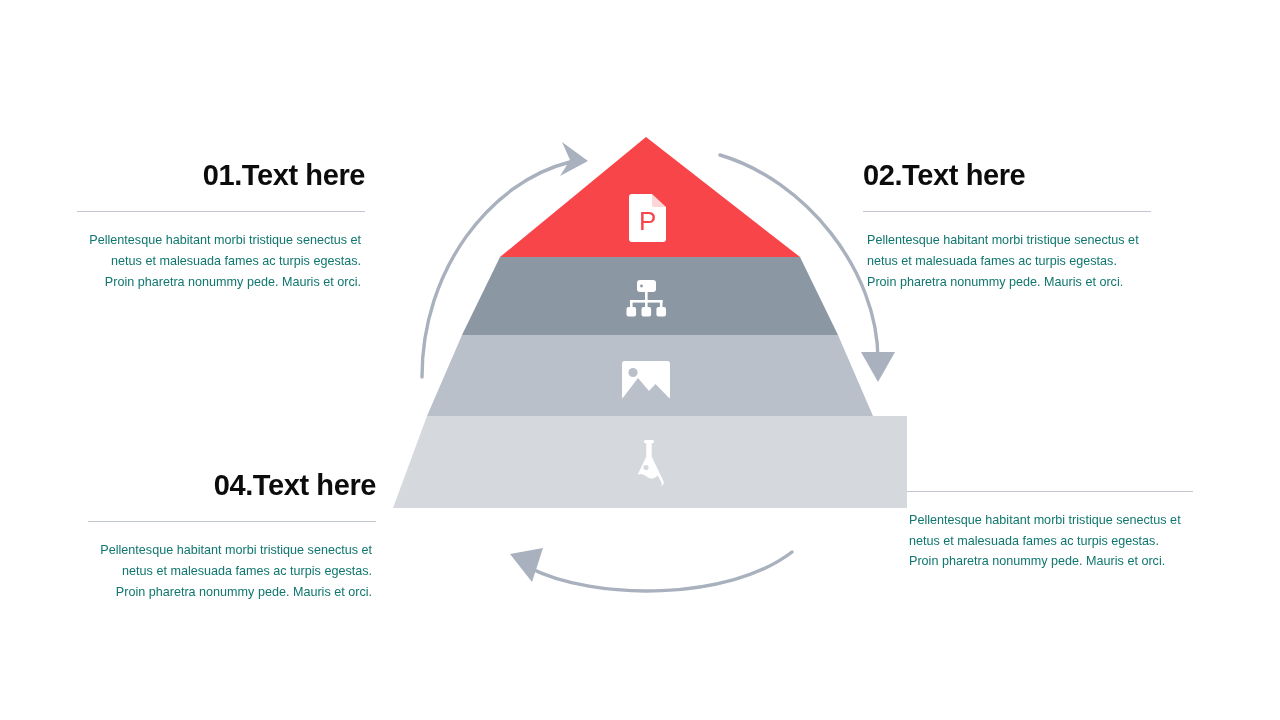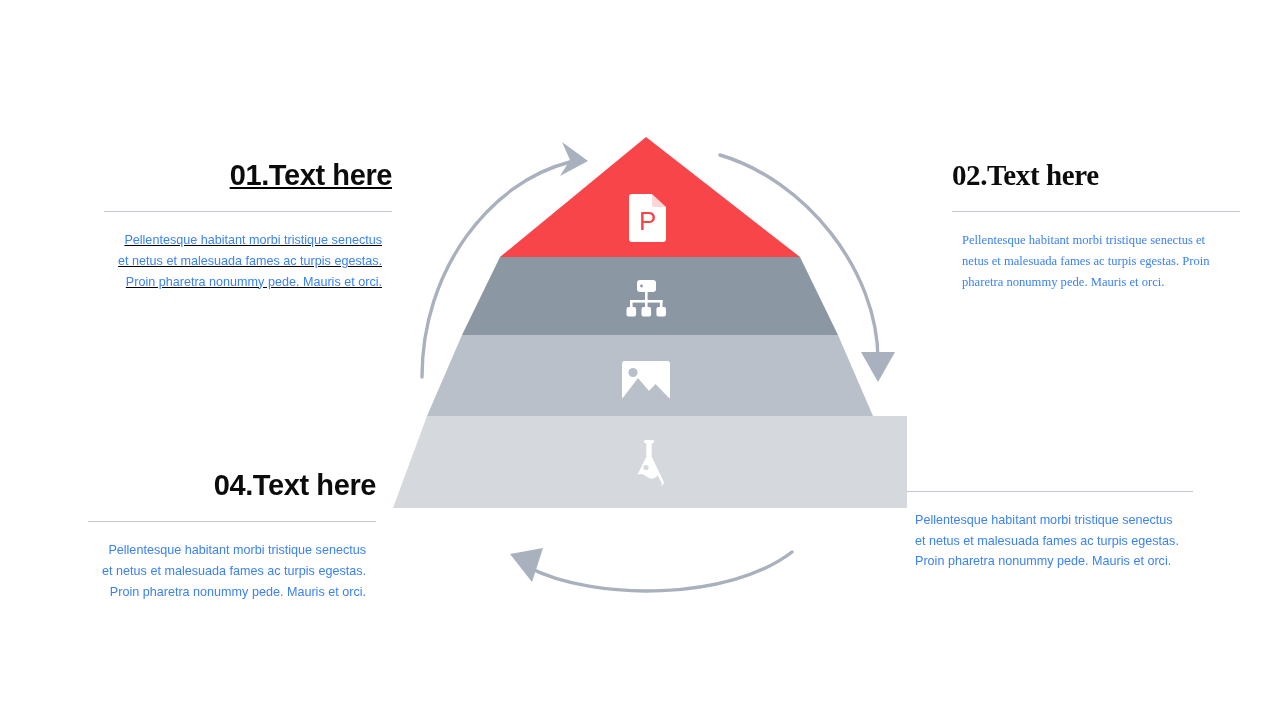--- a/index.html
+++ b/index.html
@@ -39,29 +39,29 @@
   }
   .text-block .divider {
     height: 1px;
     background: #c3c8d0;
     margin: 21px 0 18px 0;
     width: 100%;
   }
   .text-block .body {
     font-size: 12.6px;
     line-height: 20.6px;
-    color: #3b82f6;
-    margin: 10px;
+    color: #0f766e;
+    margin: 4px;
   }
 
   .block-left  { text-align: right; }
   .block-right { text-align: left;  }
 
-  #block-01 { left: 104px;  top: 160px; text-decoration: underline; }
-  #block-02 { left: 952px; top: 160px; font-family: Liberation Serif, serif; }
+  #block-01 { left: 77px;  top: 160px; }
+  #block-02 { left: 863px; top: 160px; }
   #block-04 { left: 88px;  top: 470px; }
   #block-03 { left: 905px; top: 470px; }
 
   
   .pyramid-wrap {
     position: absolute;
     left: 380px;
     top: 120px;
     width: 540px;
     height: 510px;

